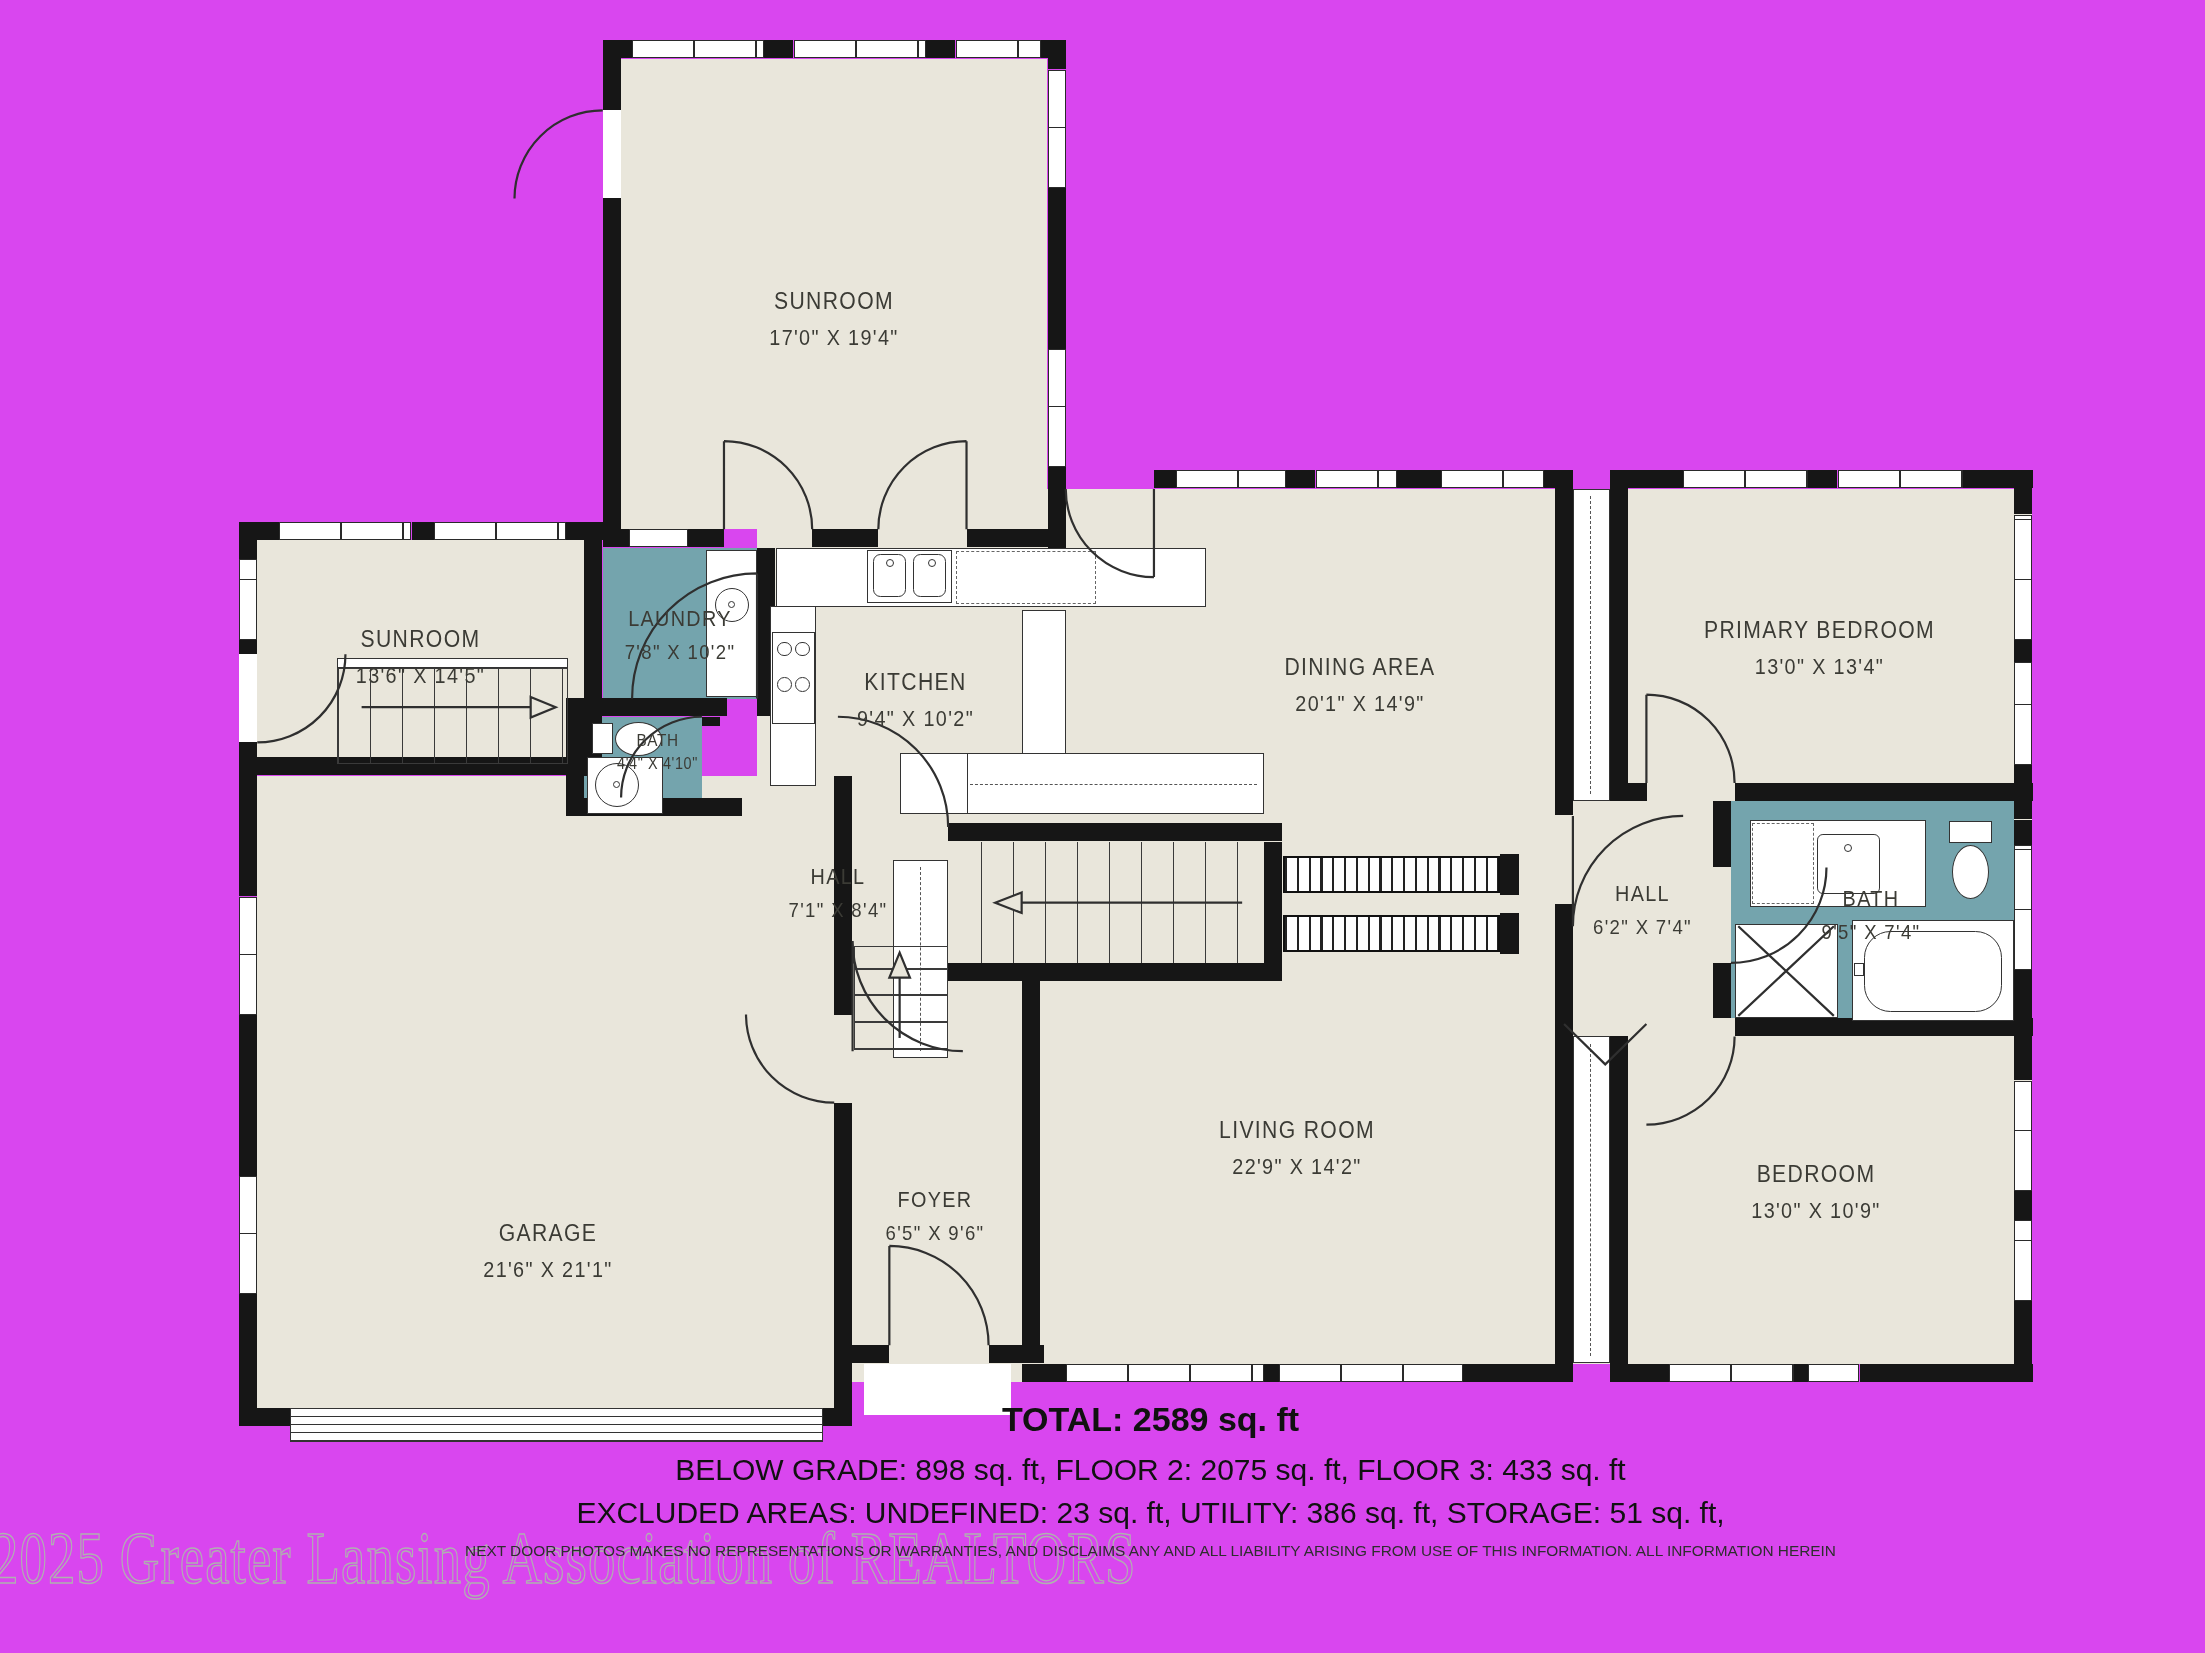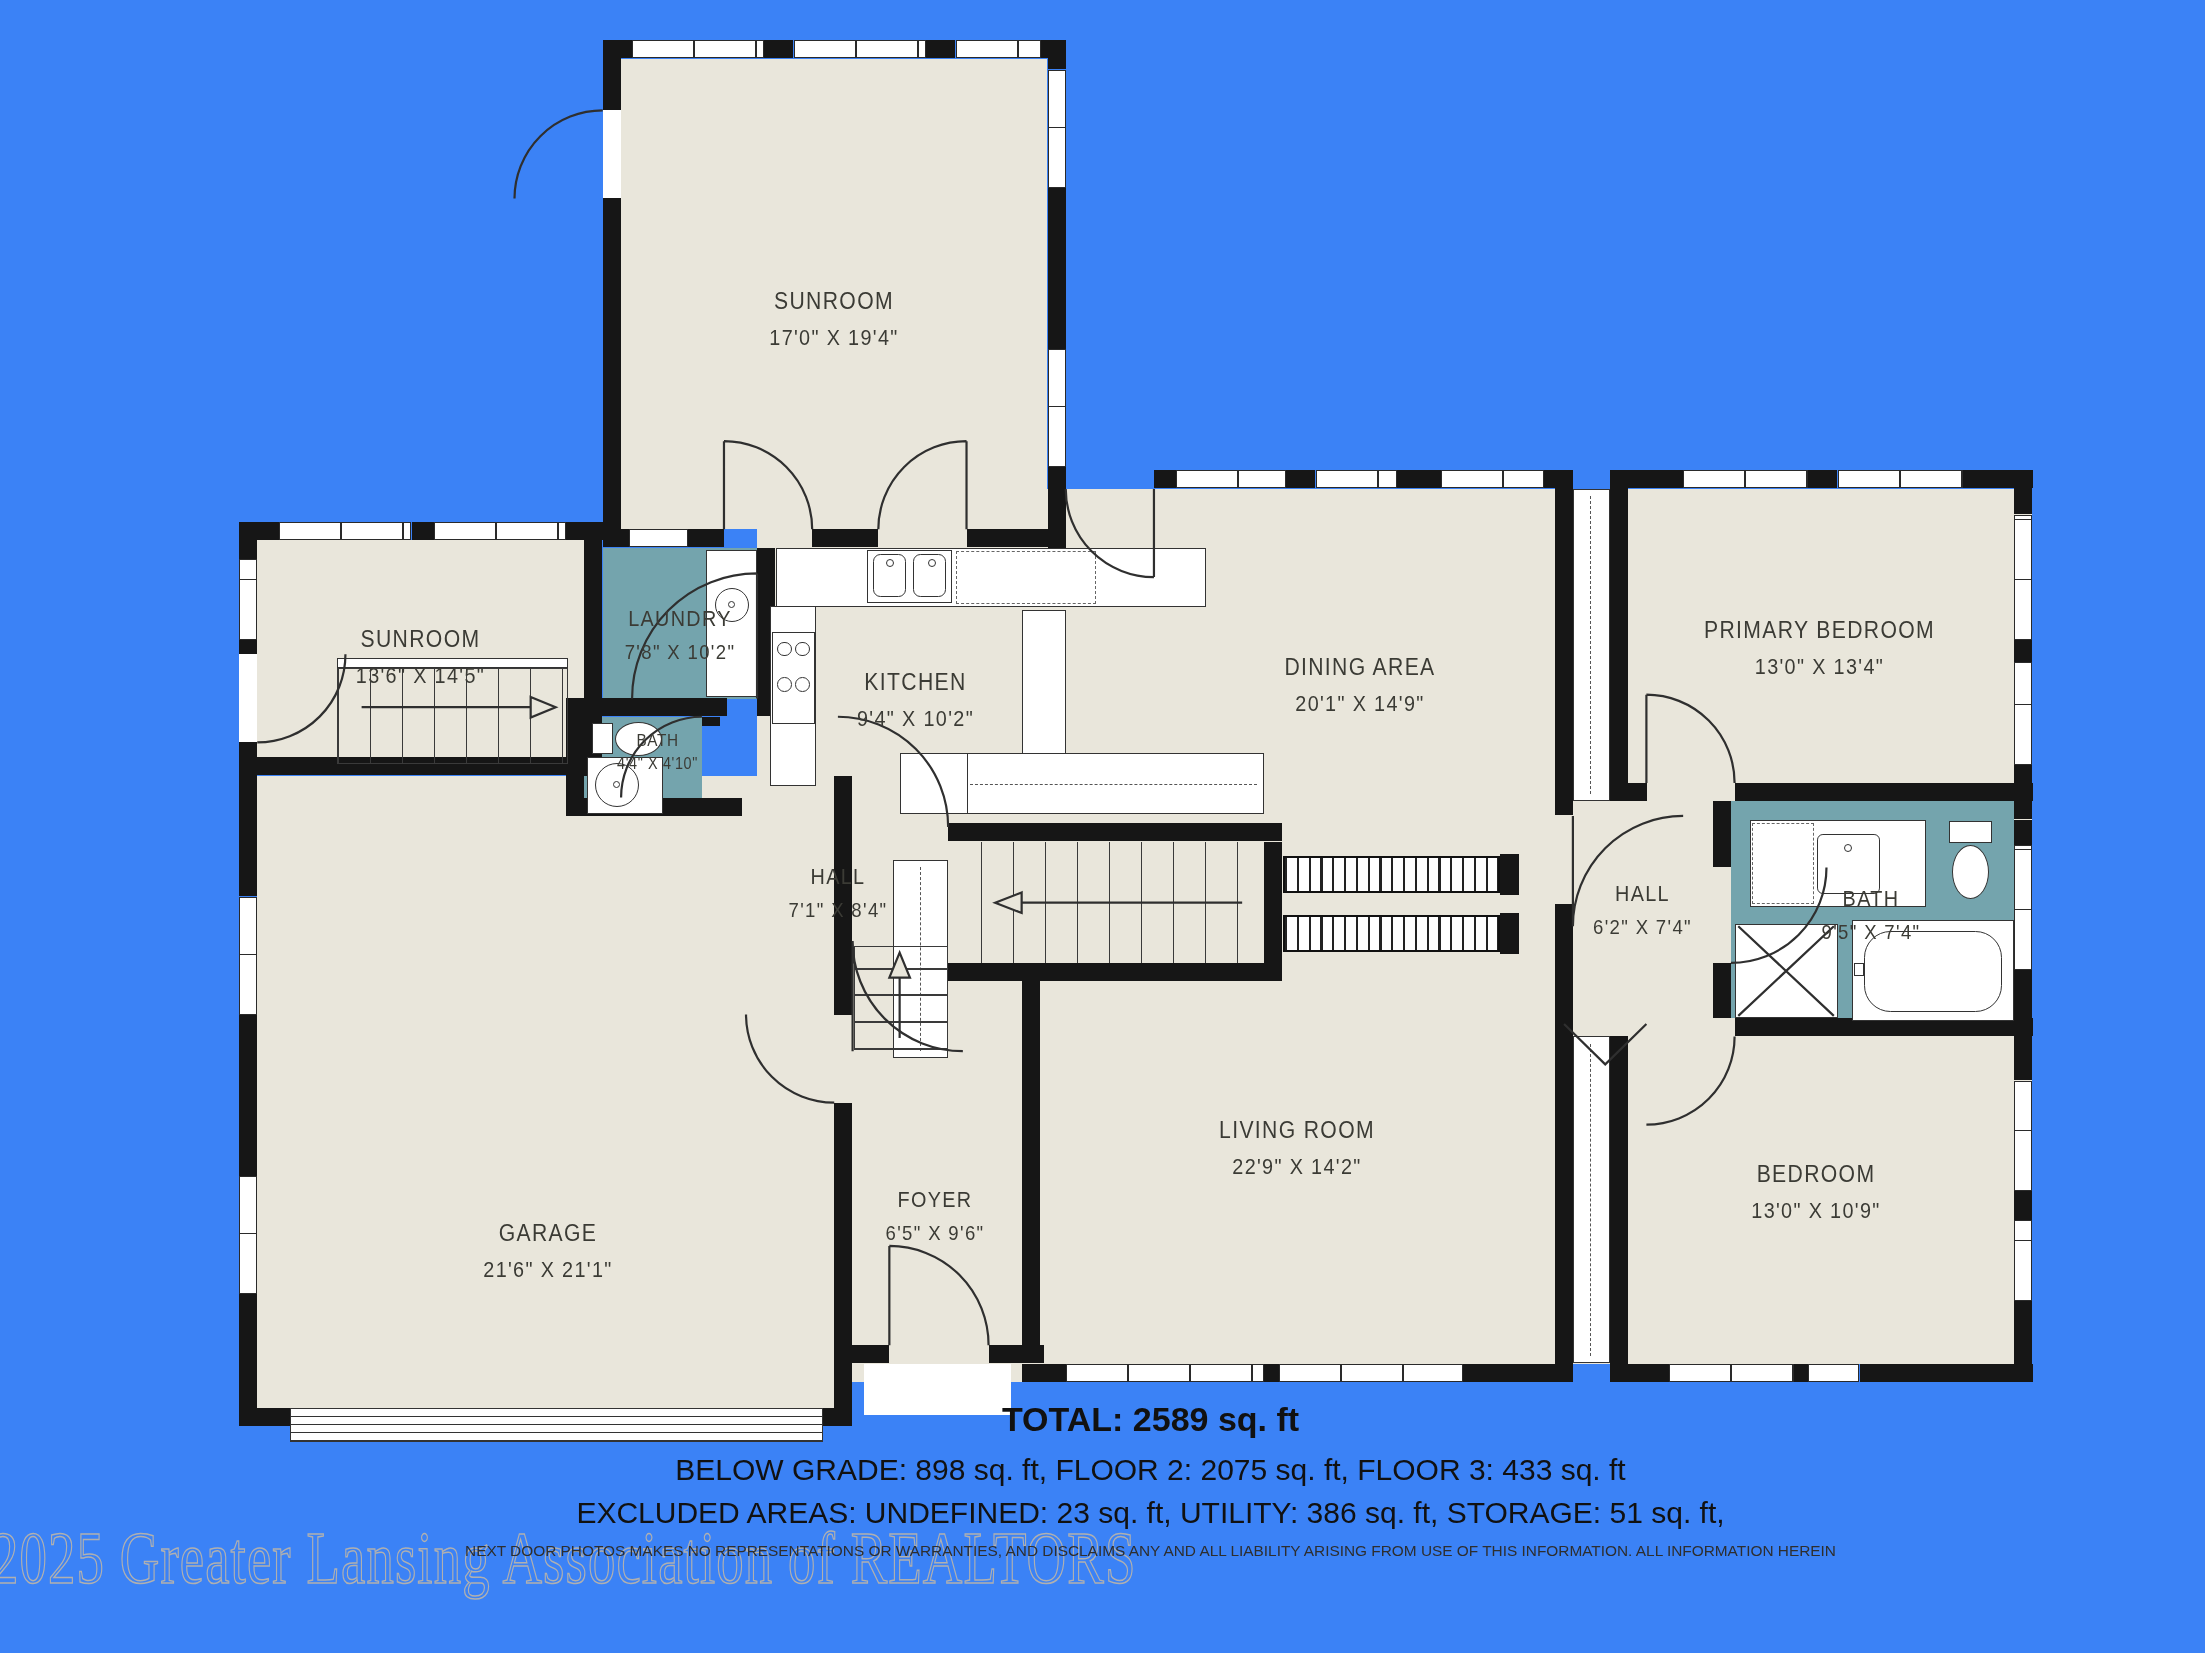--- a/index.html
+++ b/index.html
@@ -1,17 +1,17 @@
 <!DOCTYPE html>
 <html style="font-size:11.8px"><head>
 <meta charset="utf-8">
 <style>
   html,body{margin:0;padding:0;background:#fff;}
   body{font-family:"Liberation Sans",sans-serif;}
-  .canvas{position:relative;width:2205px;height:1654px;background:#3b82f6;overflow:hidden;}
+  .canvas{position:relative;width:2205px;height:1654px;background:#d946ef;overflow:hidden;}
   .abs{position:absolute;}
   i.w{position:absolute;background:#161616;display:block;}
   .room{position:absolute;background:#e9e6db;}
   .wet{position:absolute;background:#74a4ad;}
   .win{position:absolute;background:#fff;border:1.5px solid #2a2a2a;box-sizing:border-box;}
   .win-h{background:#fff repeating-linear-gradient(90deg,transparent 0 60px,#2a2a2a 60px 62px);}
   .win-v{background:#fff repeating-linear-gradient(0deg,transparent 0 59px,#2a2a2a 59px 60px);}
   .fix{position:absolute;background:#fff;border:1.5px solid #333;box-sizing:border-box;}
   .dashbox{position:absolute;border:1.5px dashed #666;box-sizing:border-box;}
   .dashv{position:absolute;width:0;border-left:1.5px dashed #555;}

